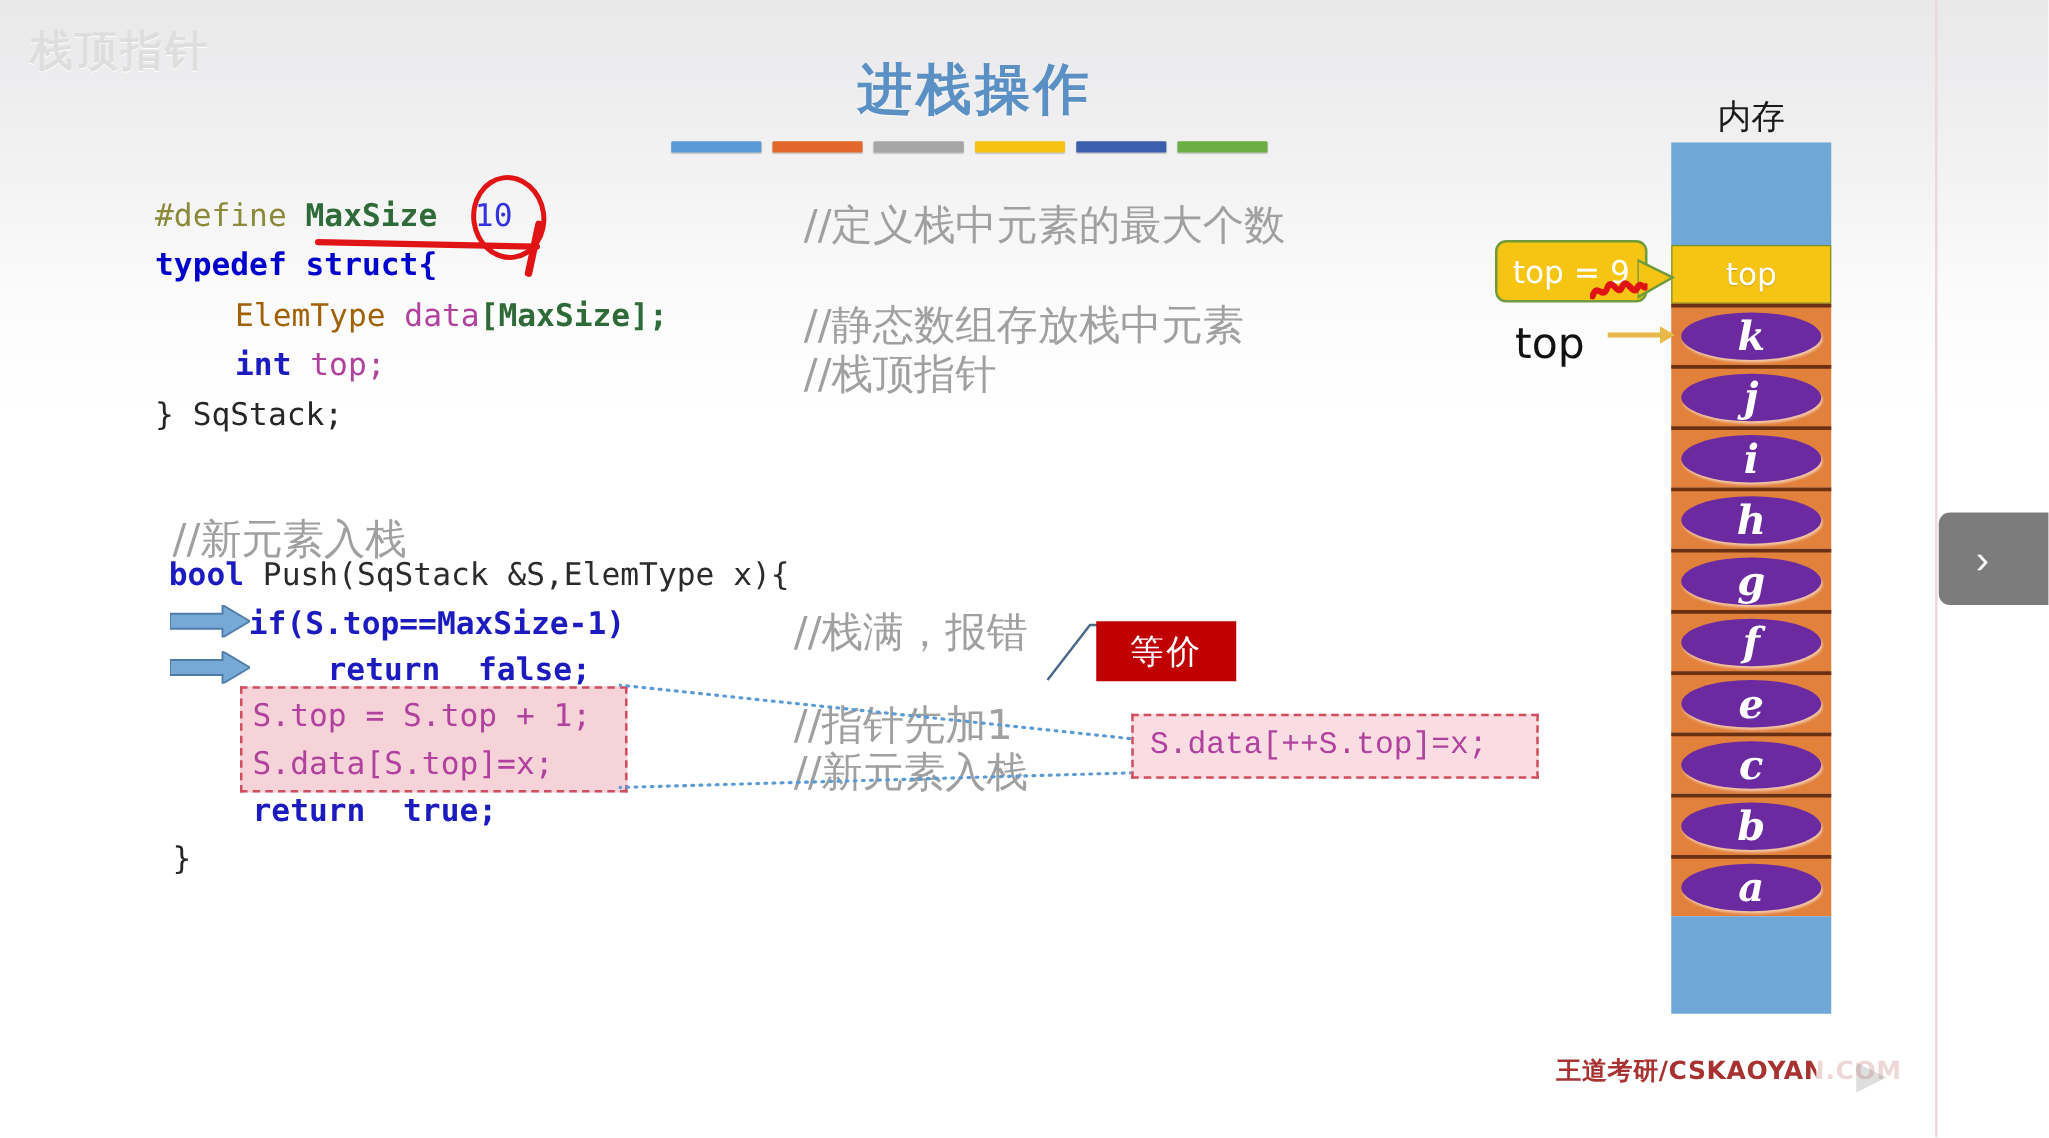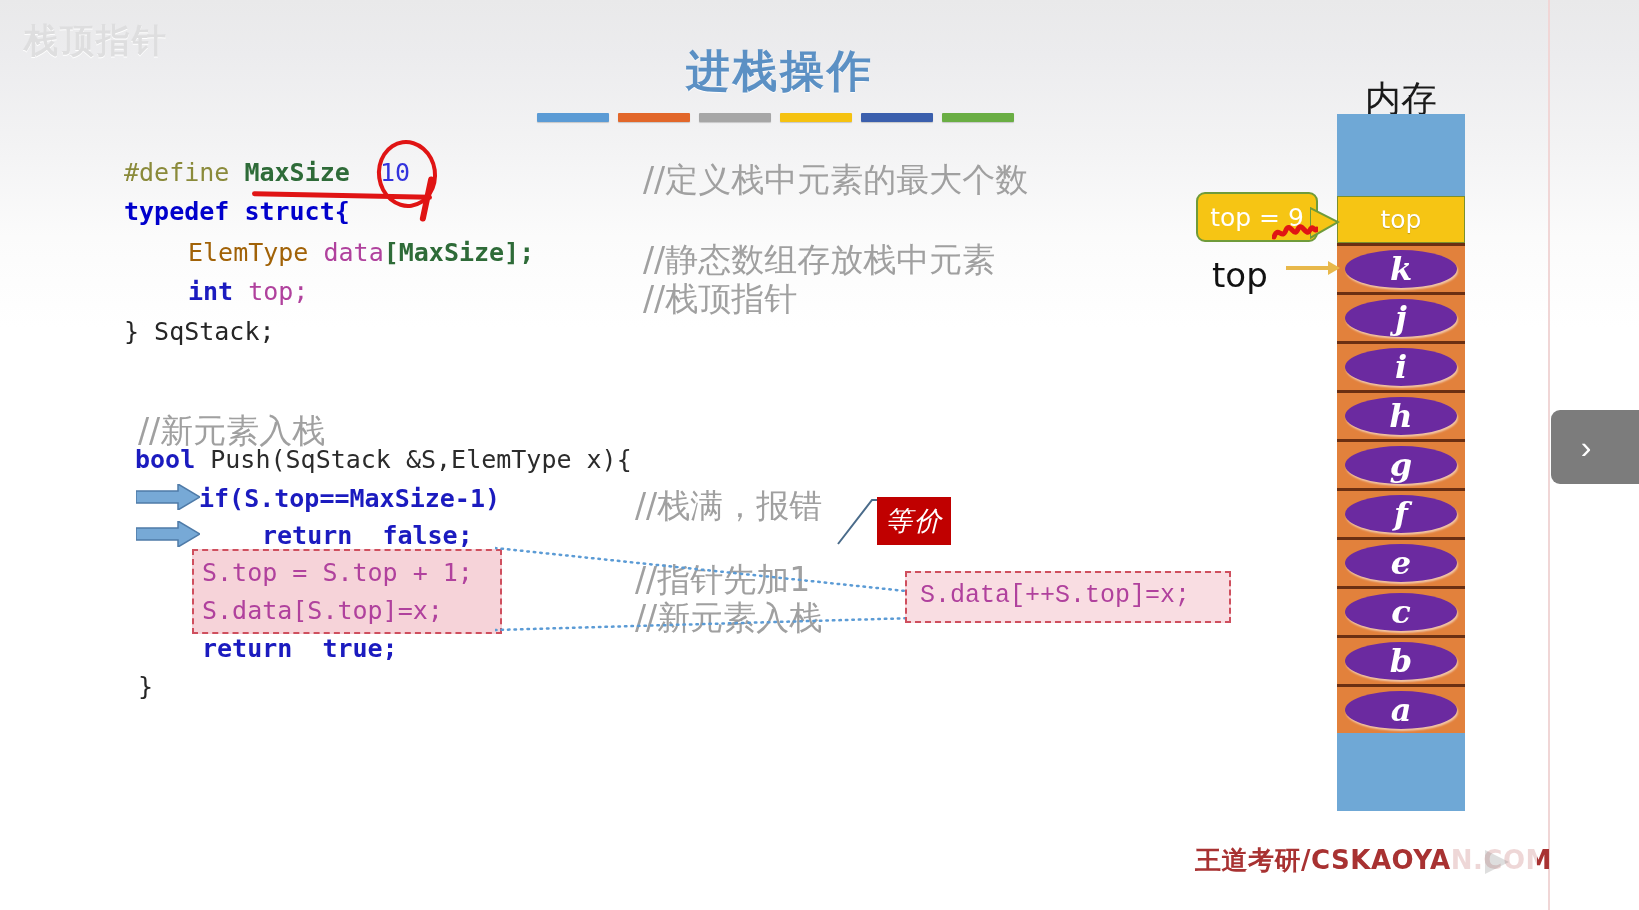--- a/index.html
+++ b/index.html
@@ -22,22 +22,22 @@
     position:absolute;left:24px;top:18px;
     display:flex;align-items:center;gap:16px;
     color:#dededf;
     text-shadow:0 1px 0 #ffffff;
     user-select:none;
   }
   .wm-top .wm-cn{font-size:34px;letter-spacing:2px;font-family:"DejaVu Sans",sans-serif;font-weight:700;}
   .wm-top .wm-bili{font-size:46px;font-weight:700;letter-spacing:-1px;font-family:"DejaVu Sans",sans-serif;}
 
   .wm-bottom{
-    position:absolute;left:1195px;top:843px;
-    font-size:26px;font-weight:700;letter-spacing:.5px;
+    position:absolute;left:1245px;top:843px;
+    font-size:20px;font-weight:700;letter-spacing:.5px;
     color:#a83232;white-space:nowrap;
     font-family:"DejaVu Sans",sans-serif;
   }
   .wm-logo{
     position:absolute;left:1447px;top:816px;width:96px;height:78px;
     opacity:.85;
   }
 
   
   .title{
@@ -93,36 +93,36 @@
   .eqbox{
     position:absolute;background:#f9dde2;border:2px dashed #cf4f5e;
   }
   .eqcode{
     position:absolute;font-family:Liberation Mono, monospace;
     font-size:25px;white-space:pre;
   }
 
   
   .badge{
-    position:absolute;left:877px;top:497px;width:74px;height:48px;
+    position:absolute;left:877px;top:497px;width:112px;height:48px;
     background:#c00000;color:#ffffff;
     display:flex;align-items:center;justify-content:center;
-    font-family:"DejaVu Serif","Liberation Serif",serif;font-size:27px;letter-spacing:2px;font-style:italic;
+    font-family:"DejaVu Serif","Liberation Serif",serif;font-size:27px;letter-spacing:2px;
   }
   .badge-leader{
     position:absolute;left:836px;top:494px;width:44px;height:52px;
   }
 
   
   .dotline{position:absolute;}
 
   
   .mem-label{
     position:absolute;left:1337px;top:75px;width:128px;text-align:center;
-    font-family:"DejaVu Sans",sans-serif;font-size:36px;color:#1a1a1a;
+    font-family:"DejaVu Sans",sans-serif;font-size:27px;color:#1a1a1a;
   }
   .mempanel{position:absolute;left:1337px;top:114px;width:128px;height:697px;}
   .mcell{position:absolute;left:0;width:128px;box-sizing:border-box;}
   .m-blue{background:#6fa8d6;}
   .m-top{
     background:#f6c514;border:1px solid #7b8f2e;
     display:flex;align-items:center;justify-content:center;
     color:#ffffff;font-size:25px;font-family:"DejaVu Sans",sans-serif;
     text-shadow:0 1px 1px rgba(0,0,0,.2);
   }

